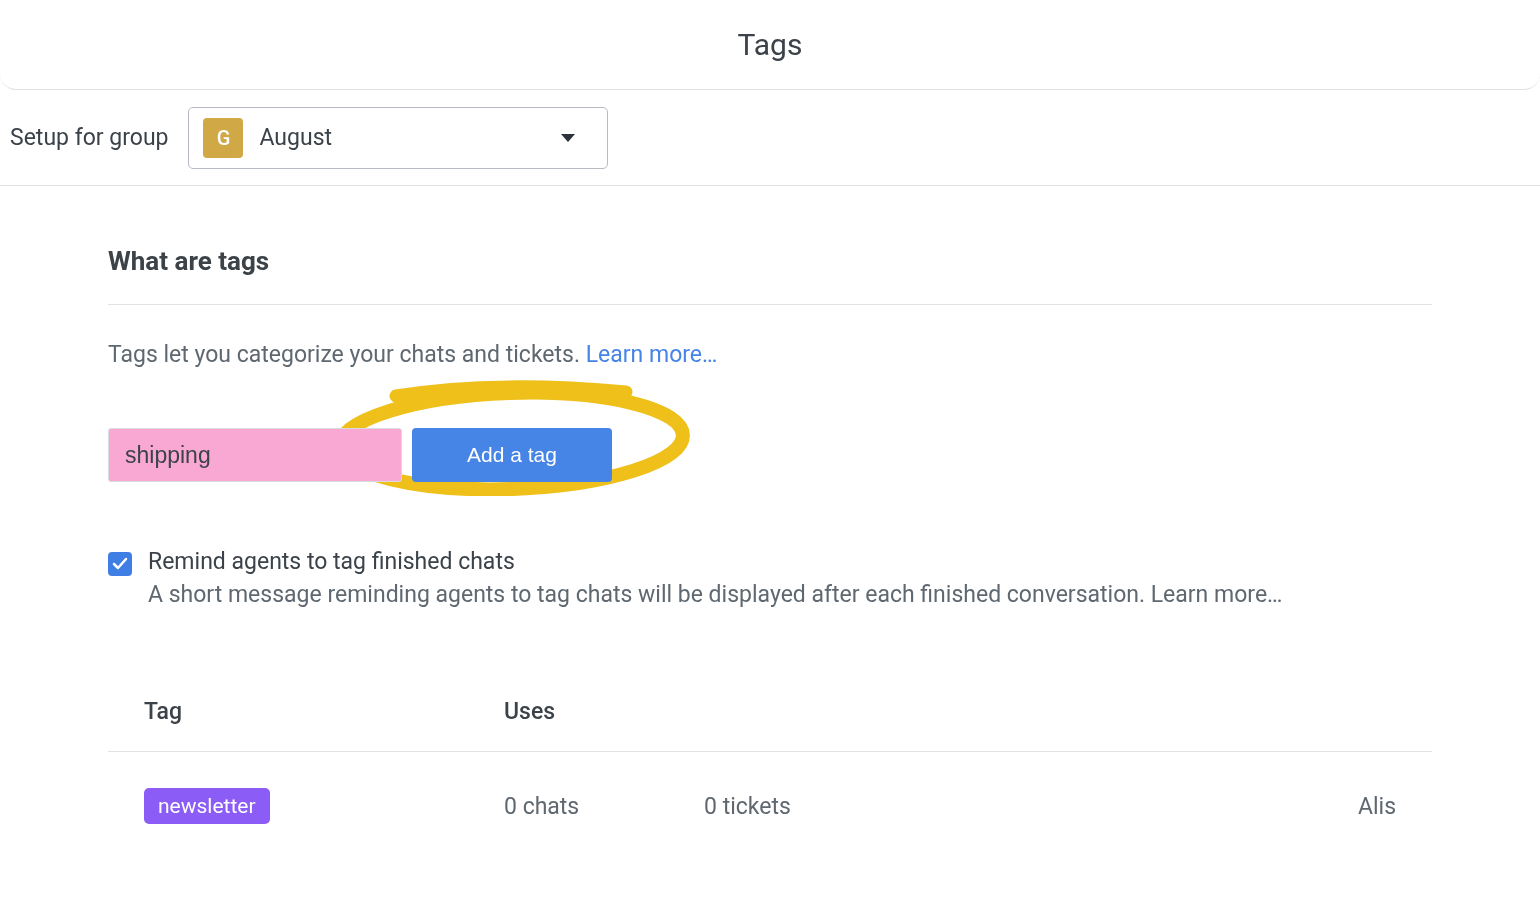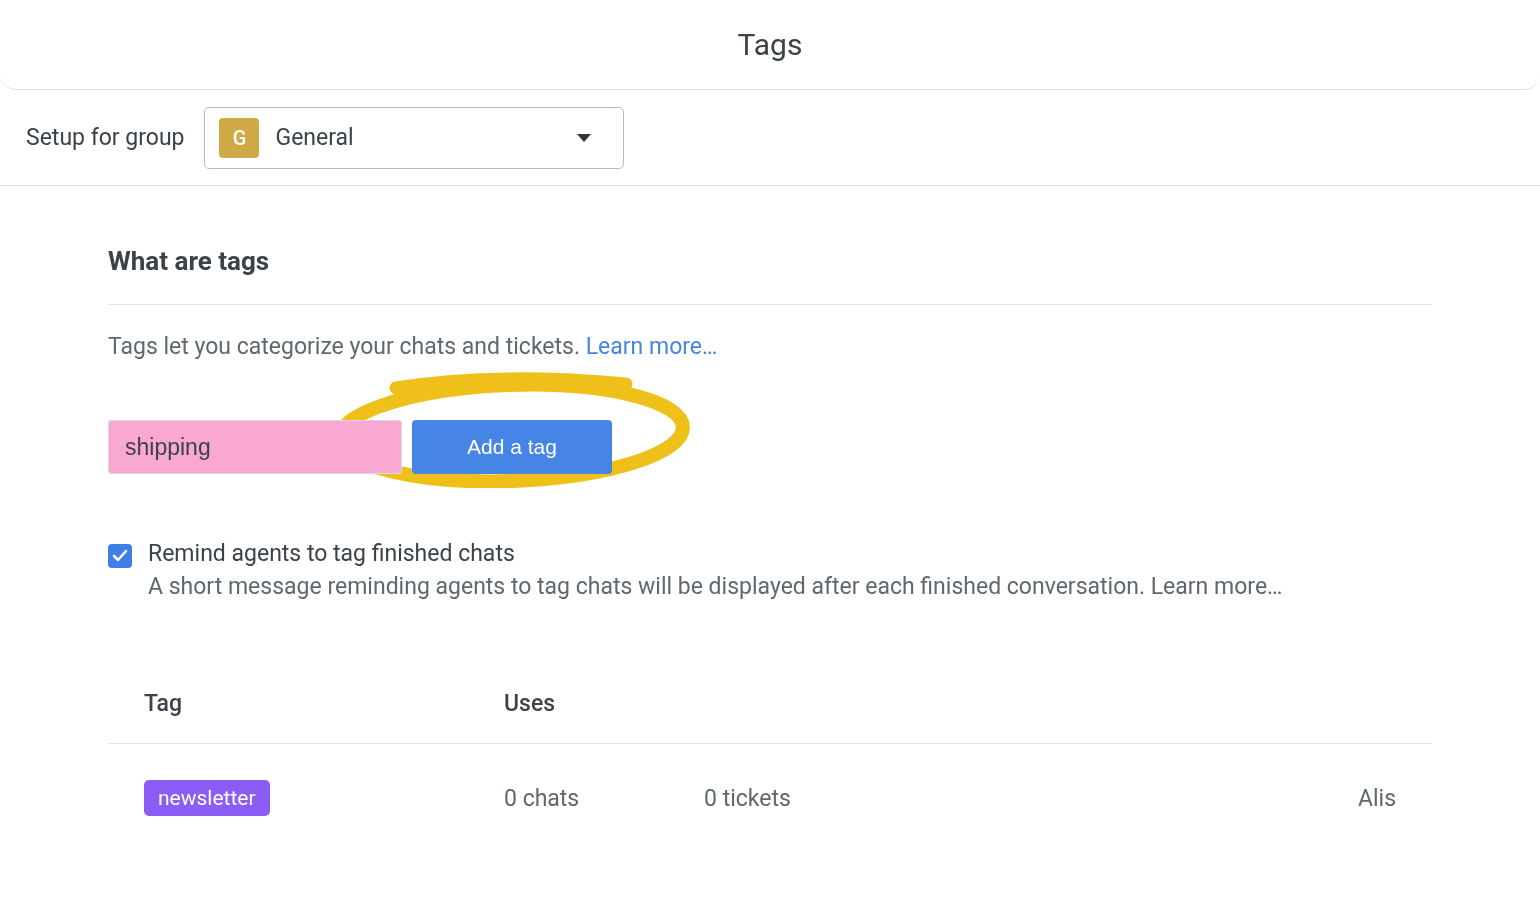--- a/index.html
+++ b/index.html
@@ -21,21 +21,21 @@
   .top-header h1 {
     font-size: 30px;
     font-weight: 400;
     color: #3c4249;
   }
   .sub-header {
     height: 96px;
     border-bottom: 1px solid #e0e3e6;
     display: flex;
     align-items: center;
-    padding-left: 26px;
+    padding-left: 10px;
     gap: 20px;
   }
   .sub-header-label {
     font-size: 23px;
     color: #3b4249;
   }
   .group-select {
     border: 1px solid #b6bcc2;
     border-radius: 5px;
     height: 62px;
@@ -77,21 +77,21 @@
     padding: 60px 108px 0 108px;
   }
   .section-title {
     font-size: 26px;
     font-weight: 700;
     color: #3b4248;
     padding-bottom: 28px;
     border-bottom: 1px solid #e0e3e6;
   }
   .description-row {
-    margin-top: 28px;
+    margin-top: 36px;
     font-size: 23px;
     color: #5f6870;
   }
   .description-row .link {
     color: #4684e6;
     cursor: pointer;
   }
   .add-tag-row {
     position: relative;
     margin-top: 46px;
@@ -214,21 +214,21 @@
 <body>
 
 <div class="top-header">
   <h1>Tags</h1>
 </div>
 
 <div class="sub-header">
   <span class="sub-header-label">Setup for group</span>
   <div class="group-select">
     <div class="group-badge">G</div>
-    <span class="group-name">General</span>
+    <span class="group-name">August</span>
     <span class="chevron"></span>
   </div>
 </div>
 
 <div class="content">
   <h2 class="section-title">What are tags</h2>
   <p class="description-row">
     <span>Tags let you categorize your chats and tickets. </span><span class="link">Learn more…</span>
   </p>
 

